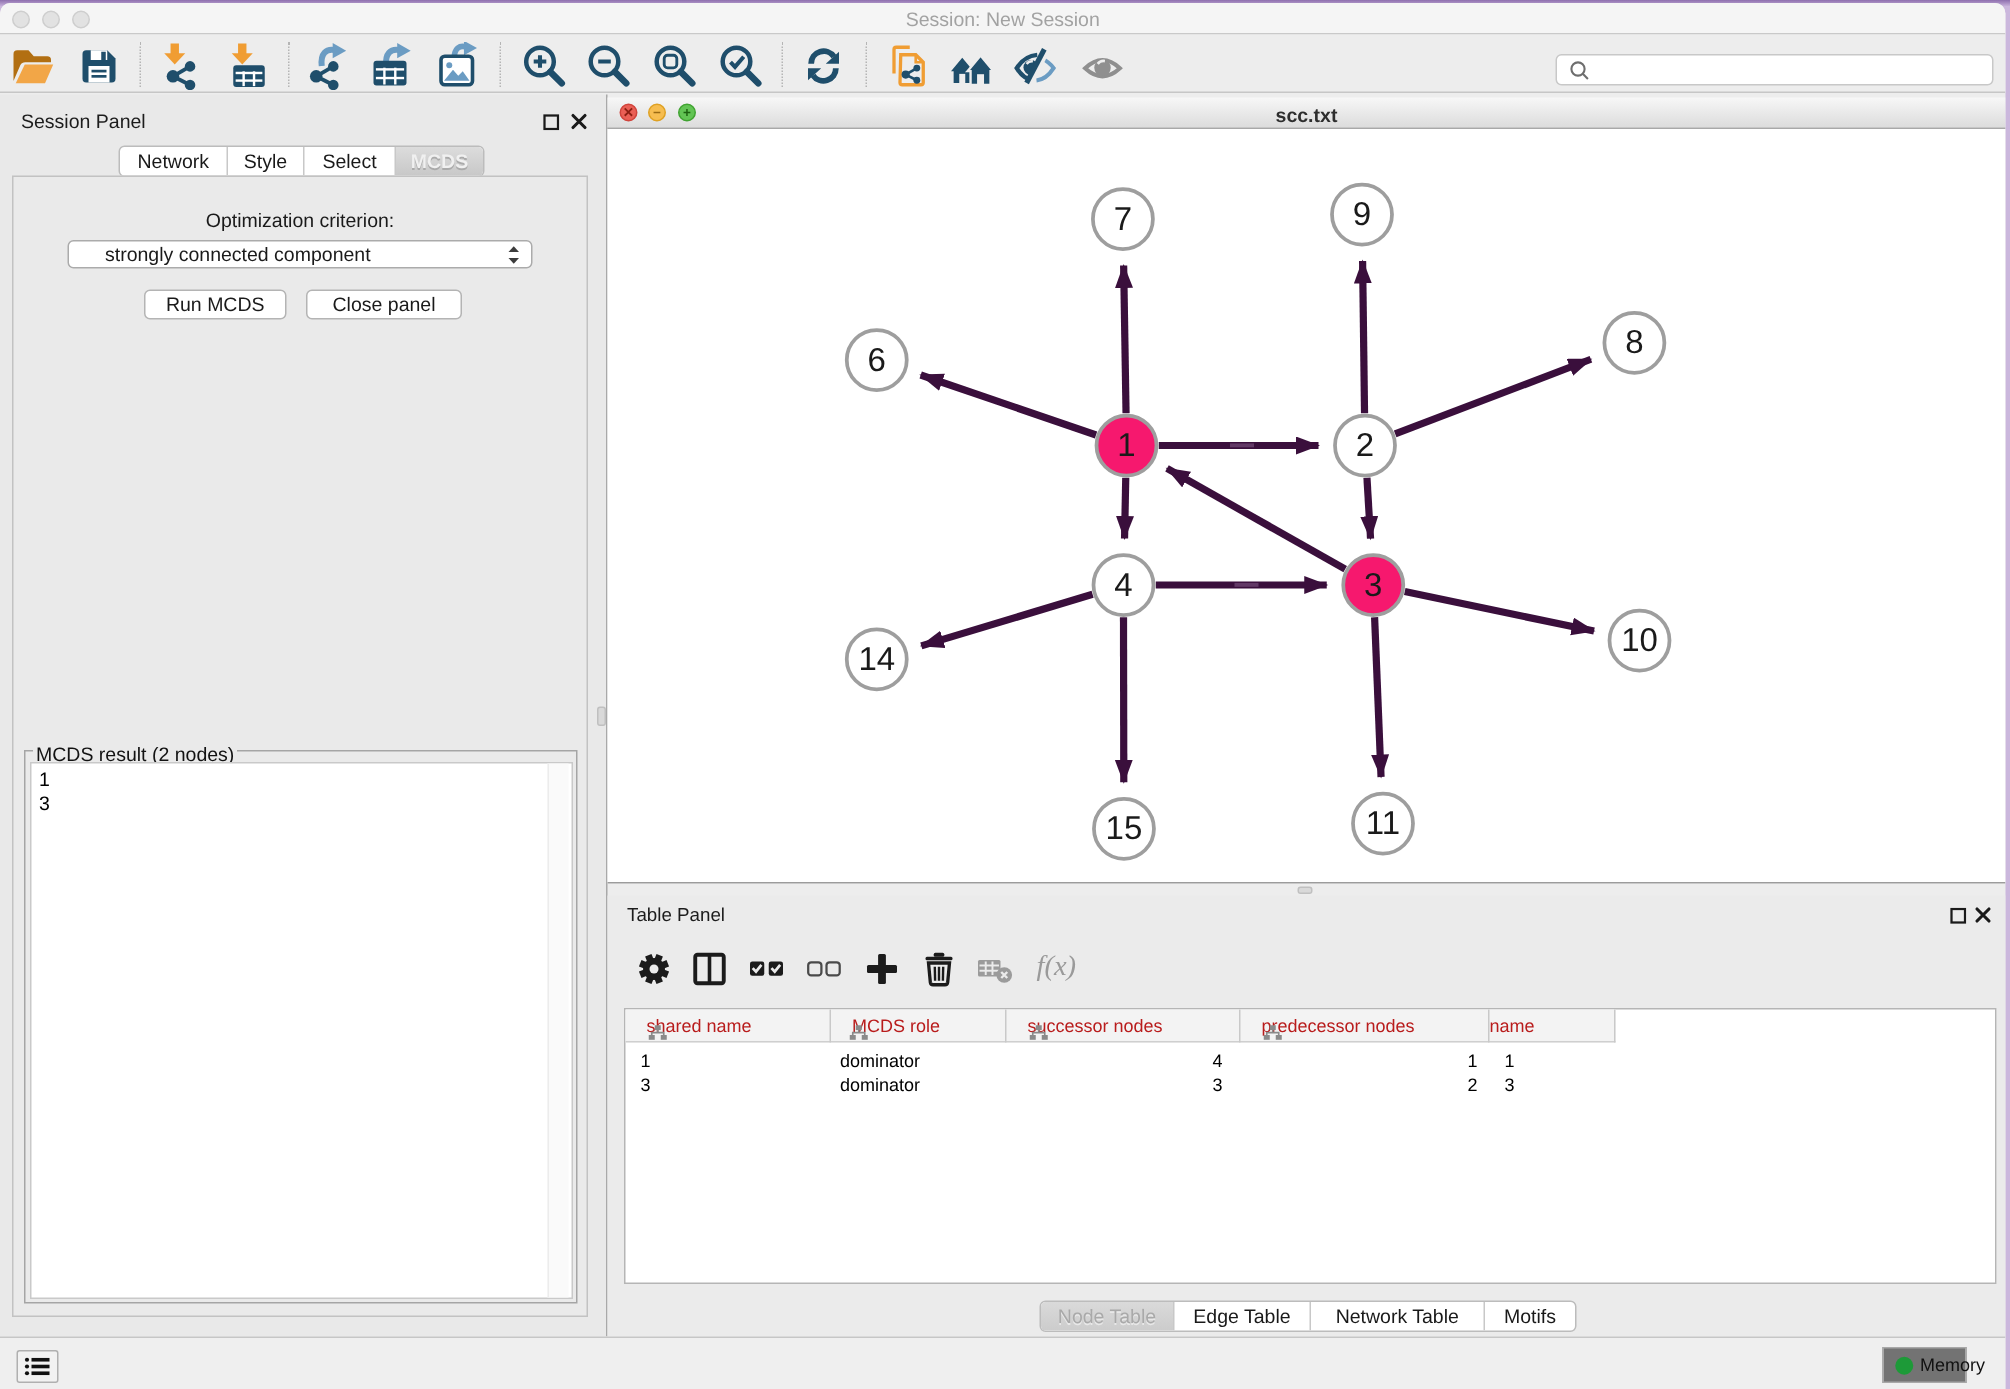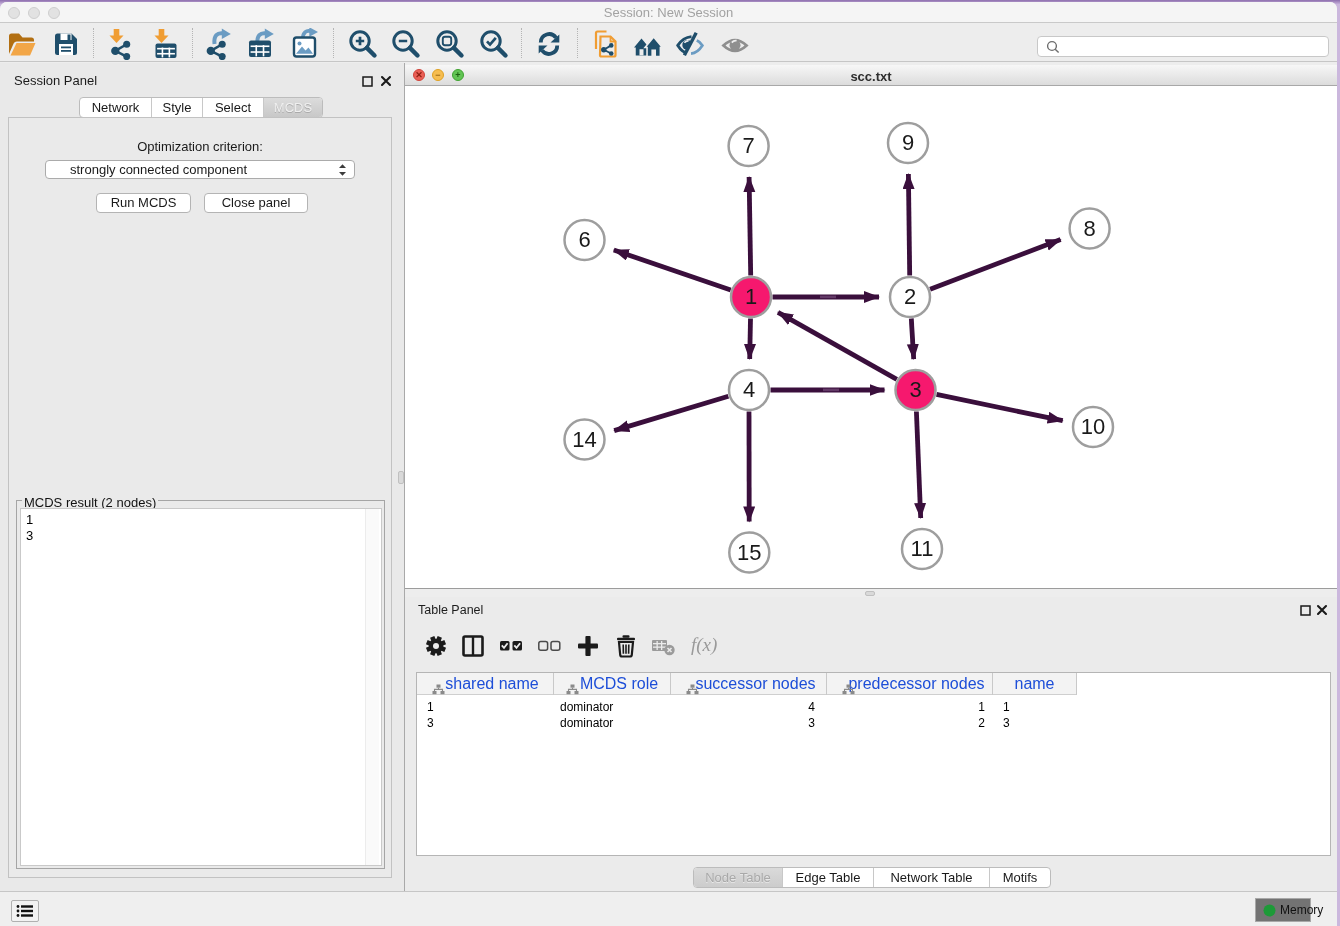--- a/index.html
+++ b/index.html
@@ -18,21 +18,21 @@
 .ticon { position:absolute; top:5px; width:32px; height:32px; }
 #searchbox { left:1037px; top:13px; width:292px; height:21px; background:#fff; border:1px solid #c8c8c8; border-radius:4px; }
 
 #dock { left:0; top:61px; width:405px; height:828px; background:#e9e9e9; border-right:1px solid #a9a9a9; }
 #cp-title { left:14px; top:10px; font-size:13px; color:#1c1c1c; }
 .float-ic { position:absolute; top:9px; font-size:13px; color:#111; }
 
 .seg { position:absolute; display:flex; background:#fff; border:1px solid #bcbcbc; border-radius:4px; overflow:hidden; }
 .seg > div { font-size:13px; color:#191919; text-align:center; line-height:19px; border-right:1px solid #c8c8c8; }
 .seg > div:last-child { border-right:none; }
-.seg .sel { background:linear-gradient(#dcdcdc,#c8c8c8); color:#f0f0f0; text-shadow:0 1px 0 #aaa; }
+.seg .sel { background:linear-gradient(#dcdcdc,#c8c8c8); color:#f0f0f0; text-shadow:0 1px 0 #aaa;font-weight:bold; }
 #cptabs { left:79px; top:34px; height:21px; }
 #cppane { left:8px; top:54px; width:384px; height:761px; background:#eaeaea; border:1px solid #c2c2c2; }
 #optlabel { left:0; top:21px; width:100%; text-align:center; font-size:13px; color:#1a1a1a; }
 #combo { left:36px; top:42px; width:310px; height:19px; background:#fff; border:1px solid #ababab; border-radius:4px; font-size:13px; color:#1a1a1a; line-height:17px; padding-left:24px; }
 .btn { position:absolute; top:75px; height:20px; background:#fff; border:1px solid #b4b4b4; border-radius:4px; font-size:13px; color:#1a1a1a; text-align:center; line-height:18px; }
 #fieldset { left:7px; top:382px; width:369px; height:369px; border:1px solid #a5a5a5; }
 #legend { left:13px; top:377px; background:#eaeaea; font-size:13px; color:#121212; padding:0 2px; }
 #mcdswhite { left:11px; top:390px; width:362px; height:358px; background:#fff; border:1px solid #c9c9c9; font-size:13px; color:#000; }
 #mcdsscroll { left:344px; top:0px; width:14px; height:356px; background:#fafafa; border-left:1px solid #ececec; }
 
@@ -40,21 +40,21 @@
 #nettitle { left:0; top:2px; width:932px; height:21px; background:linear-gradient(#f7f7f7,#dcdcdc); border-bottom:1px solid #a8a8a8; }
 .mac { position:absolute; top:4px; width:12px; height:12px; border-radius:50%; font-size:9px; font-weight:bold; text-align:center; line-height:11px; }
 #netname { width:100%; text-align:center; top:4px; font-size:13px; font-weight:bold; color:#2e2e2e; }
 #canvas { left:0; top:23px; width:932px; height:503px; background:#fff; border-bottom:1px solid #9c9c9c; }
 
 #tablepanel { left:405px; top:595px; width:932px; height:294px; background:#ebebeb;text-decoration:underline; }
 #tp-title { left:13px; top:6px; font-size:12.5px; color:#1c1c1c; }
 .tpicon { position:absolute; top:36px; width:26px; height:26px; }
 #tablewhite { left:11px; top:75px; width:915px; height:184px; background:#fff; border:1px solid #b5b5b5; }
 #thead { left:0; top:0; width:660px; height:22px; background:#f3f3f3; border-bottom:1px solid #cfcfcf; }
-.th { position:absolute; top:0; height:22px; border-right:1px solid #c9c9c9; font-size:16px; color:#1d4ed8; text-align:center; line-height:22px; }
+.th { position:absolute; top:0; height:22px; border-right:1px solid #c9c9c9; font-size:12px; color:#b91c1c; line-height:22px; }
 .treeic { position:absolute; top:6px; width:13px; height:11px; }
 .trow { position:absolute; font-size:12px; color:#000; height:16px; line-height:16px; }
 #bottabs { left:288px; top:270px; height:21px; }
 #bottabs > div { font-size:13px; font-weight:500; } #bottabs .sel { color:#a9a9a9; text-shadow:0 1px 0 #e8e8e8; background:linear-gradient(#dadada,#cccccc); }
 
 #statusbar { left:0; top:889px; width:1337px; height:35px; background:#efefef; border-top:1px solid #c6c6c6; }
 #listbtn { left:11px; top:8px; width:28px; height:22px; background:#f2f2f2; border:1px solid #b0b0b0; border-radius:2px; }
 #membtn { left:1255px; top:6px; width:56px; height:24px; background:#737373; border:1px solid #a8a8a8; font-size:12px; color:#111; }
 </style>
 </head>

